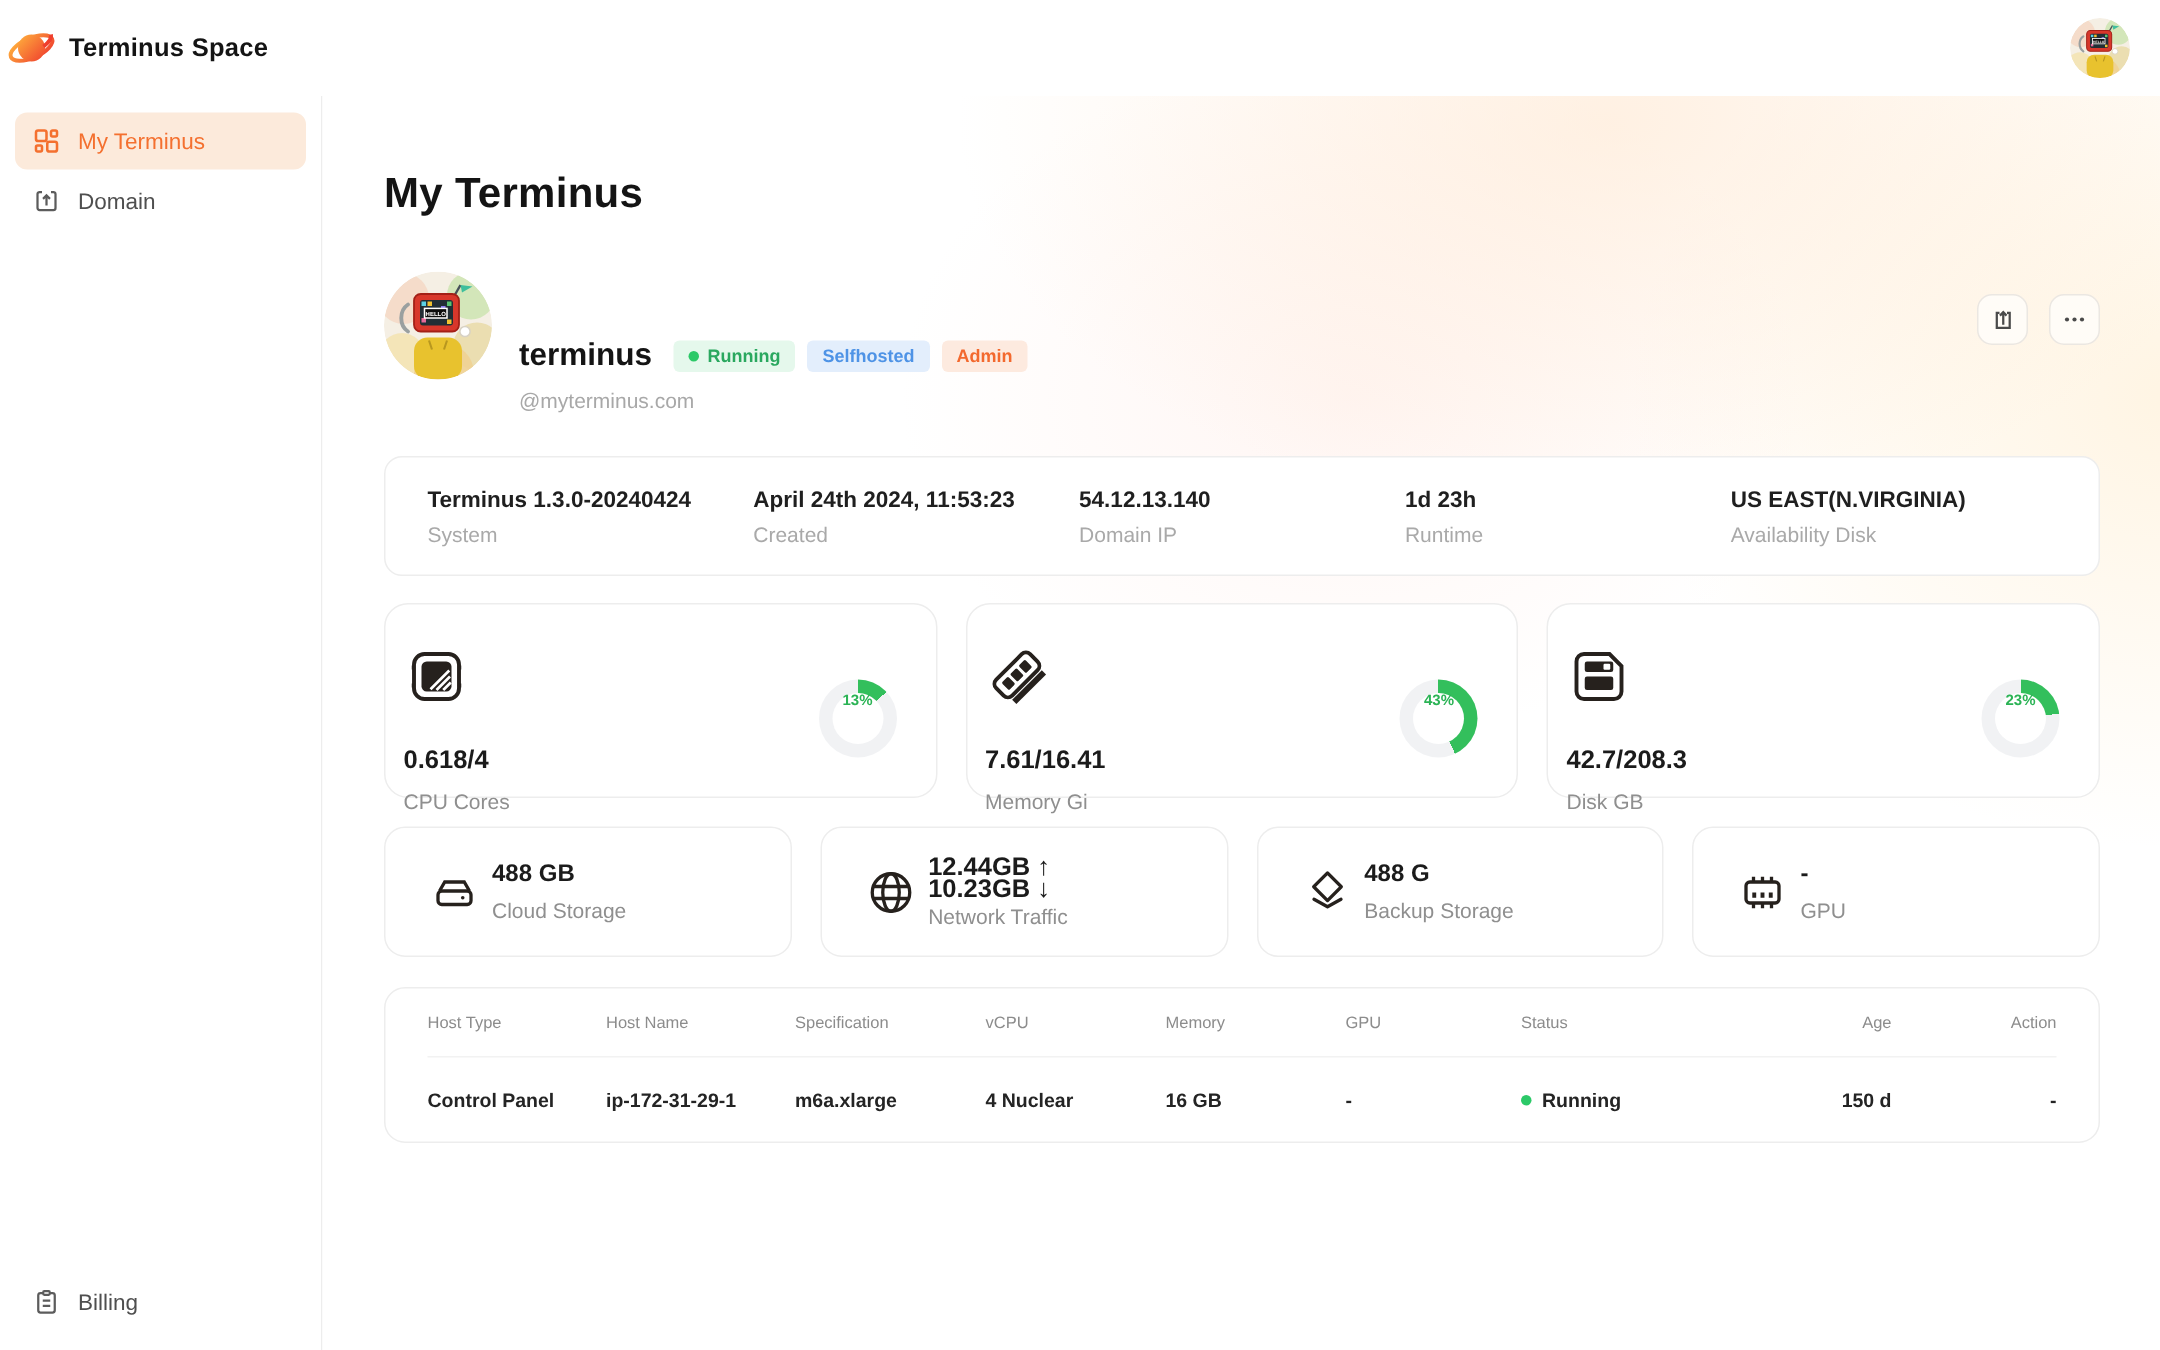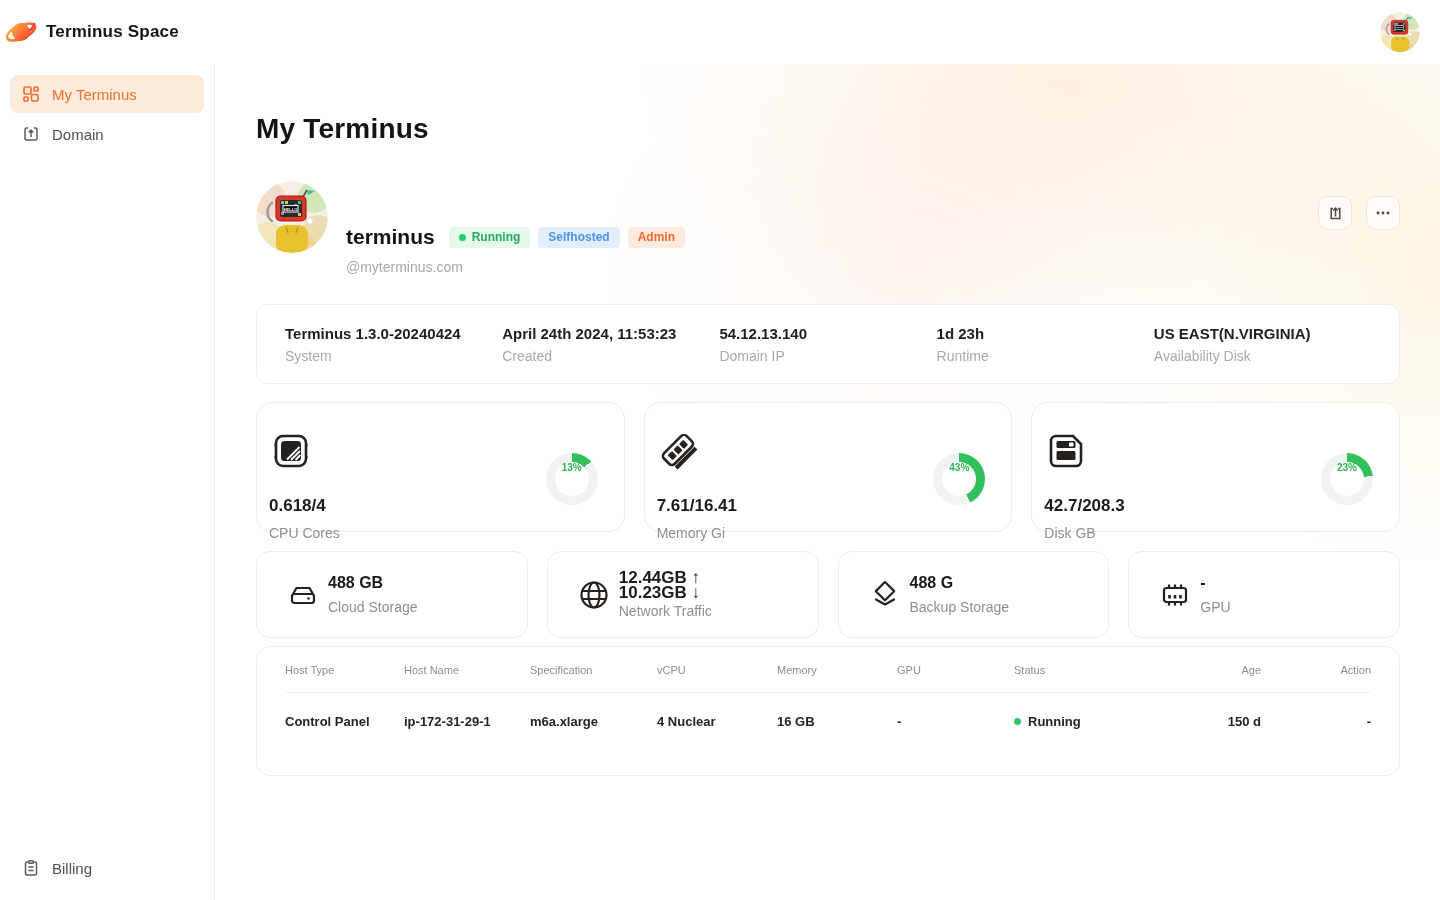--- a/index.html
+++ b/index.html
@@ -70,21 +70,21 @@
   
   .res-row { margin-top:19px; display:grid; grid-template-columns:repeat(4,1fr); gap:19px; }
   .res-card { height:87px; background:#fff; border:1px solid #ededed; border-radius:14px;
     display:flex; align-items:center; padding:0 24px 0 29px; gap:8px; }
   .res-value { font-size:16px; font-weight:800; color:#1b1b1b; }
   .res-label { margin-top:7px; font-size:14px; color:#8f8f8f; }
   .net-line { font-size:17px; font-weight:700; color:#1b1b1b; line-height:15px; }
   .res-card .res-label.tight { margin-top:3px; }
 
   
-  .table-card { margin-top:8px; background:#fff; border:1px solid #ededed; border-radius:14px; padding:0 28px 26px; }
+  .table-card { margin-top:20px; background:#fff; border:1px solid #ededed; border-radius:14px; padding:0 28px 0; }
   .t-grid { display:grid; grid-template-columns:119px 126px 127px 120px 120px 117px 160px 1fr 110px; align-items:center; }
   .t-head { height:46px; border-bottom:1px solid #f2f2f2; }
   .t-head > div { font-size:11px; color:#8c8c8c; }
   .t-row { height:56px; }
   .t-row > div { font-size:13px; font-weight:700; color:#242424; }
   .col-right { text-align:right; }
   .status-cell { display:flex; align-items:center; gap:7px; }
   .status-dot { width:7px; height:7px; border-radius:50%; background:#2cc968; }
 </style>
 </head>

